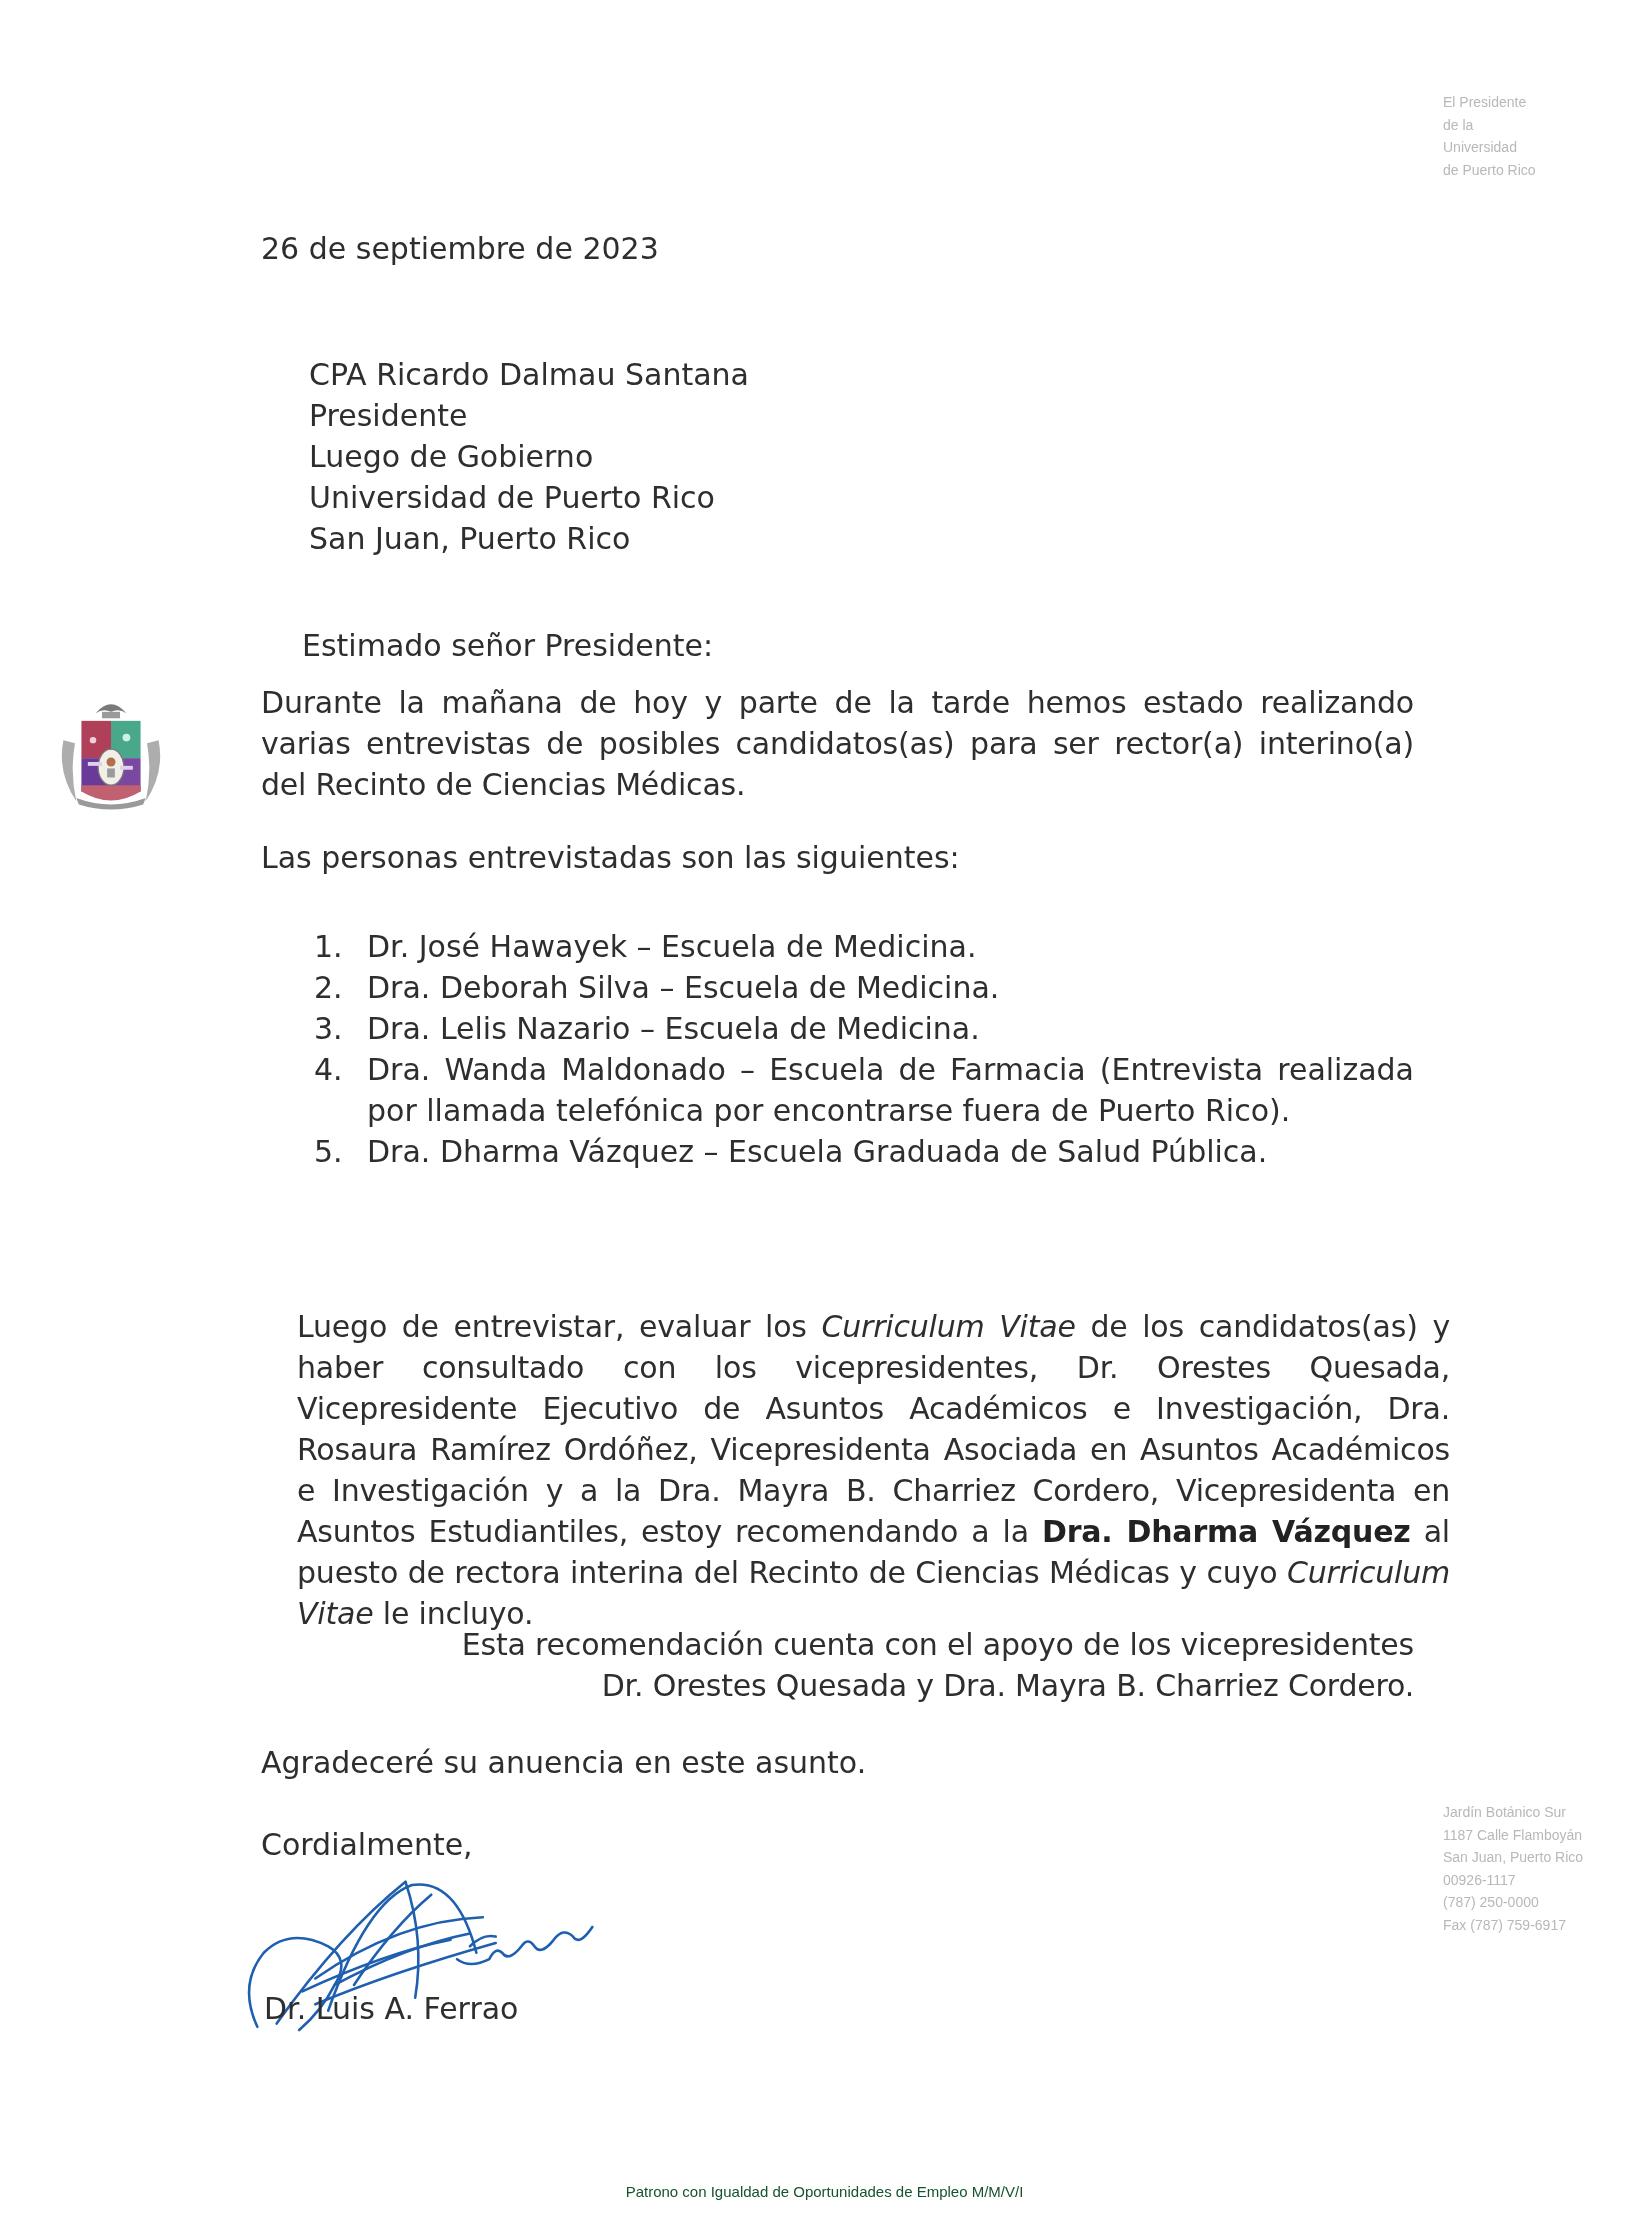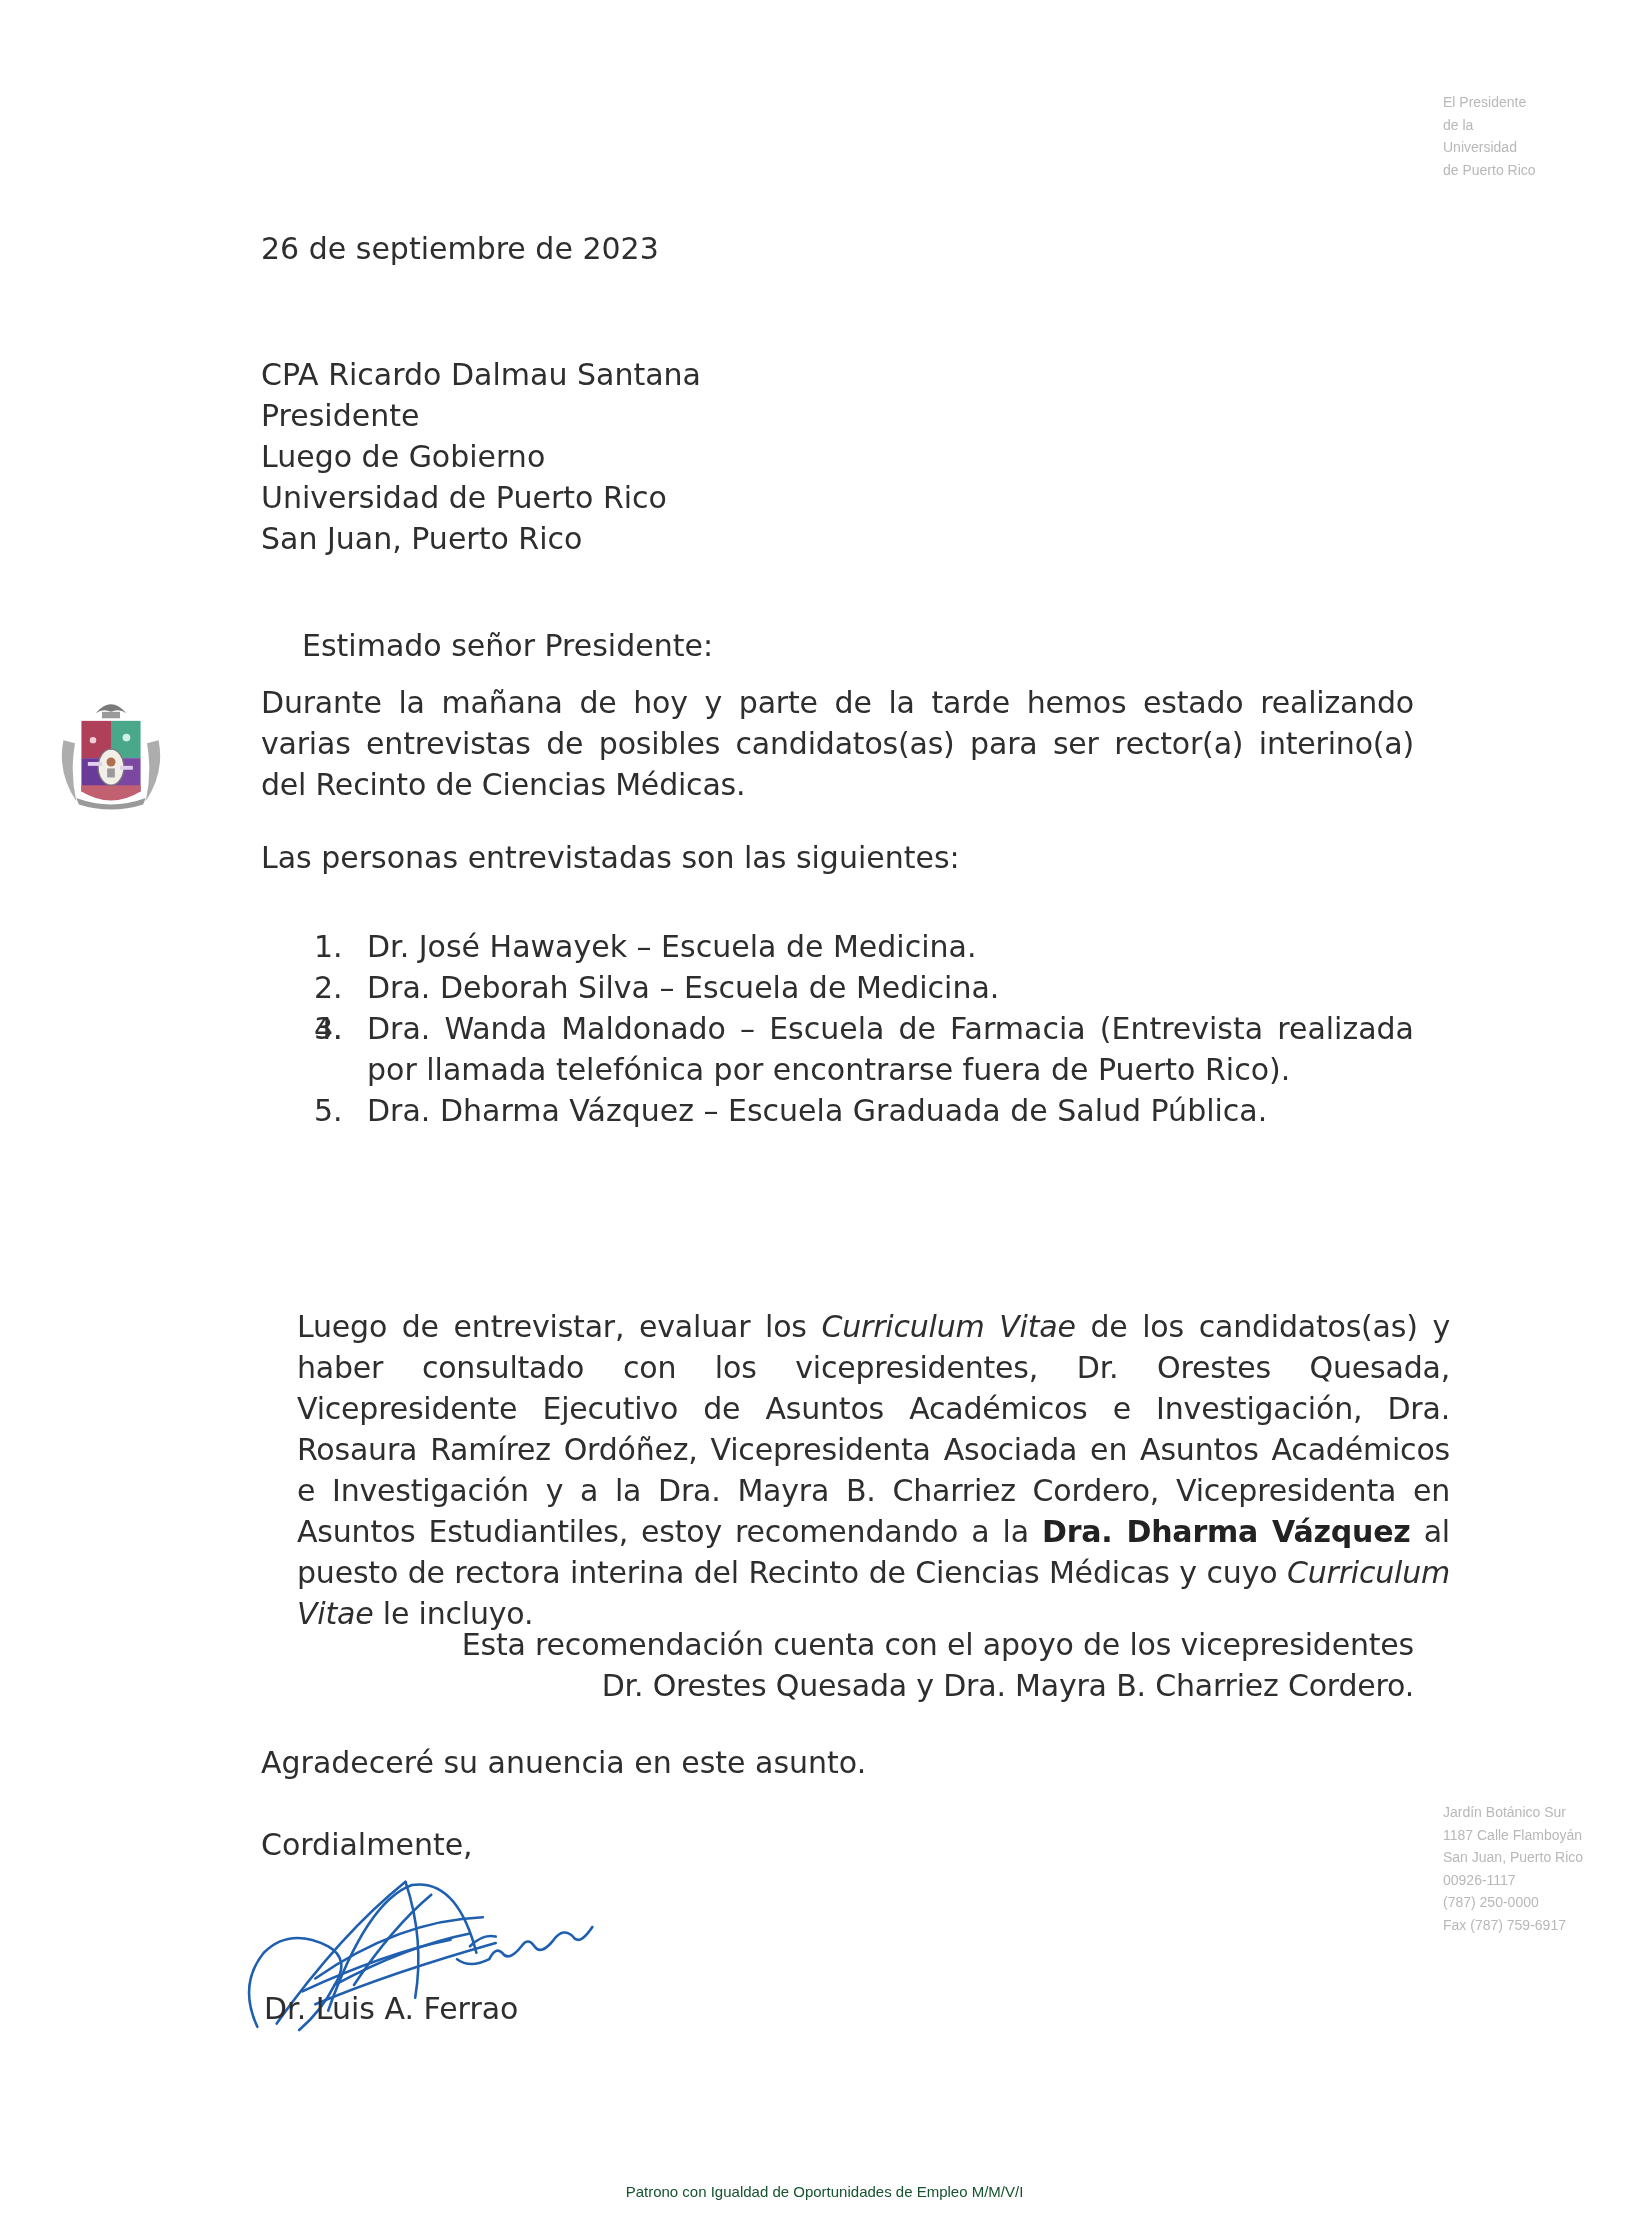--- a/index.html
+++ b/index.html
@@ -21,21 +21,21 @@
   .address-side div { white-space: nowrap; }
 
   .body-text { position: absolute; left: 261px; width: 1153px;
                font-size: 30px; line-height: 41px; color: #2e2e2e; letter-spacing: -0.2px; }
   .justify { text-align: justify; }
 
   .date { position: absolute; left: 261px; top: 231px; font-size: 30px; color: #2e2e2e; }
 
   .recipient { position: absolute; left: 261px; top: 354px; font-size: 30px;
                line-height: 41px; color: #2e2e2e; }
-  .recipient div { white-space: nowrap; }
+  .recipient div { white-space: nowrap; margin-left: 48px; }
 
   .salutation { position: absolute; left: 261px; top: 628px; font-size: 30px; color: #2e2e2e; margin-left: 41px; }
 
   .p1 { top: 682px; }
   .intro-list { position: absolute; left: 261px; top: 840px; font-size: 30px; color: #2e2e2e; }
 
   .cand-list { position: absolute; left: 261px; top: 926px; width: 1153px;
                font-size: 30px; line-height: 41px; color: #2e2e2e; margin: 0; padding: 0; list-style: none; }
   .cand-list li { position: relative; padding-left: 106px; text-align: justify; }
   .cand-list .num { position: absolute; left: 53px; top: 0; }
@@ -114,20 +114,21 @@
     <li>
       <span class="num">1.</span>
       <span>Dr. José Hawayek – Escuela de Medicina.</span>
     </li>
     <li>
       <span class="num">2.</span>
       <span>Dra. Deborah Silva – Escuela de Medicina.</span>
     </li>
     <li>
       <span class="num">3.</span>
+      <span>Dra. Lelis Nazario – Escuela de Medicina.</span>
     </li>
     <li>
       <span class="num">4.</span>
       <span>Dra. Wanda Maldonado – Escuela de Farmacia (Entrevista realizada por llamada telefónica por encontrarse fuera de Puerto Rico).</span>
     </li>
     <li>
       <span class="num">5.</span>
       <span>Dra. Dharma Vázquez – Escuela Graduada de Salud Pública.</span>
     </li>
   </ol>

